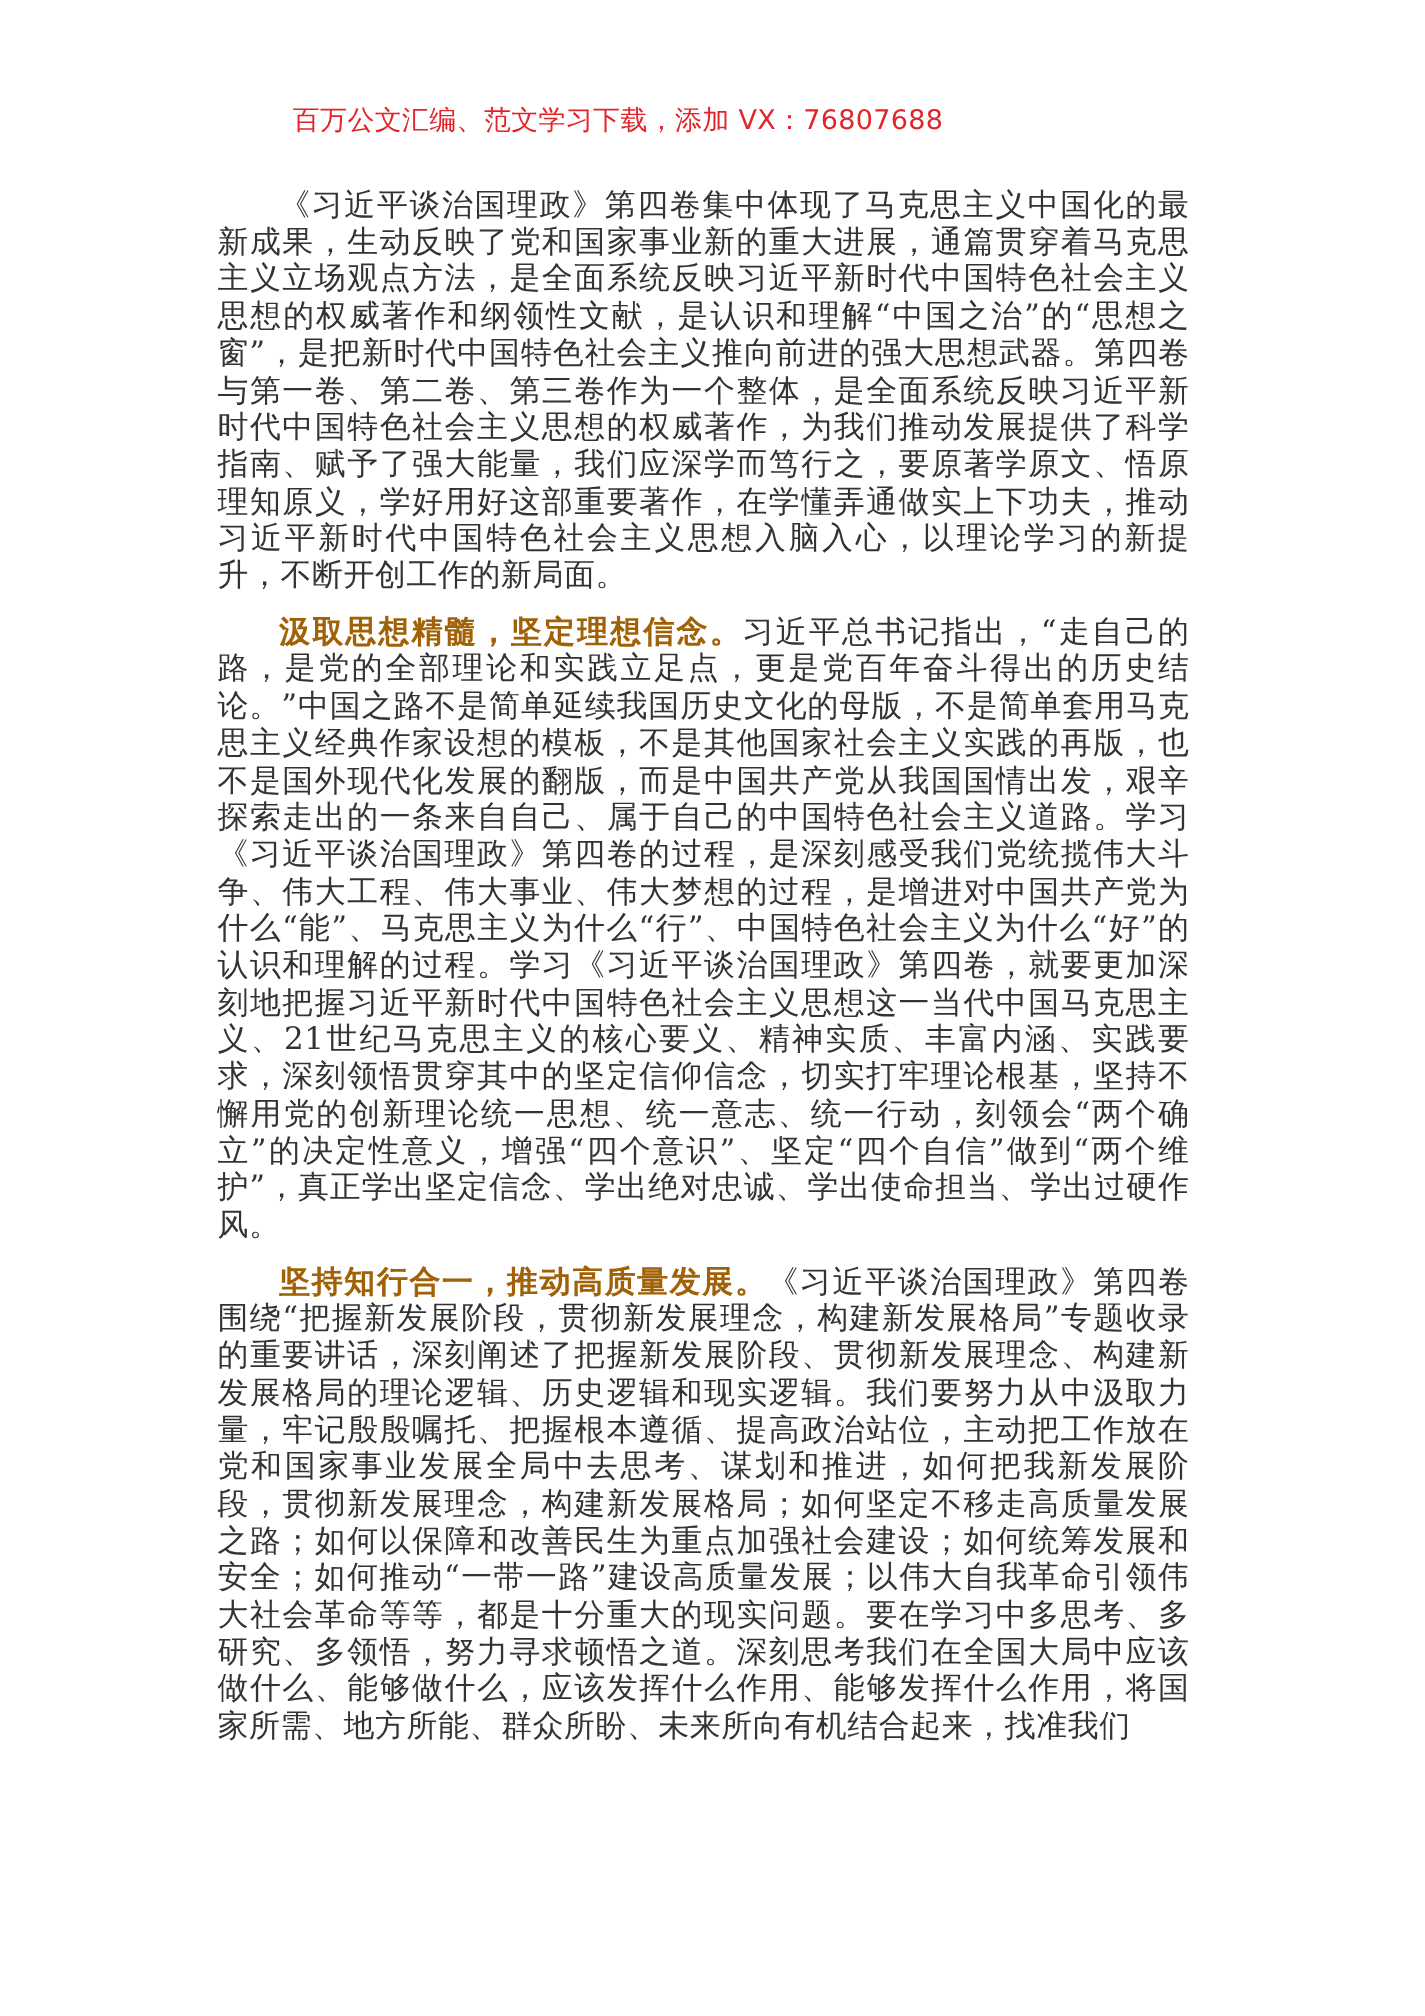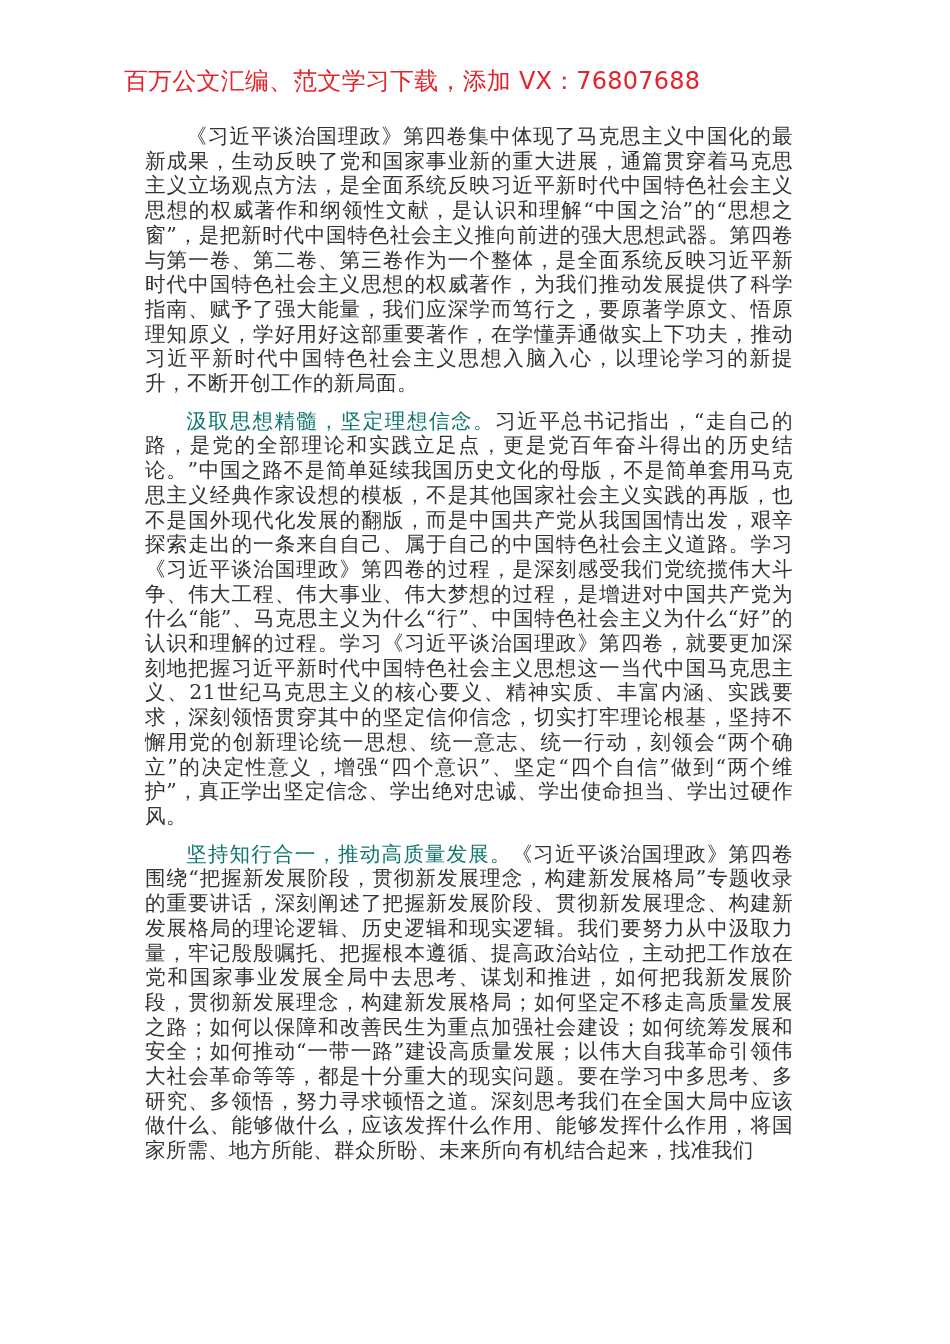--- a/index.html
+++ b/index.html
@@ -22,21 +22,21 @@
       background: #ffffff;
     }
     .header-banner {
       position: absolute;
       top: 66px;
       left: 0;
       width: 824px;
       text-align: center;
       color: #e3242b;
       font-family: "DejaVu Sans", "Liberation Sans", sans-serif;
-      font-size: 24px;
+      font-size: 18px;
       line-height: 30px;
       letter-spacing: 0.2px;
     }
     .body-text {
       position: absolute;
       left: 145px;
       top: 124px;
       width: 664px;
       font-family: "DejaVu Serif", "Liberation Serif", serif;
       color: #333333;
@@ -44,22 +44,22 @@
       line-height: 24.7px;
       text-align: justify;
       text-justify: inter-character;
       letter-spacing: 0.4px;
     }
     .para {
       margin: 0 16px 13px 0;
       text-indent: 2em;
     }
     .para-heading {
-      font-weight: normal;
-      color: #0f766e;
+      font-weight: bold;
+      color: #a16207;
     }
   </style>
 </head>
 <body>
 
 <div class="page">
 
   <div class="header-banner">百万公文汇编、范文学习下载，添加 VX：76807688</div>
 
   <div class="body-text">

